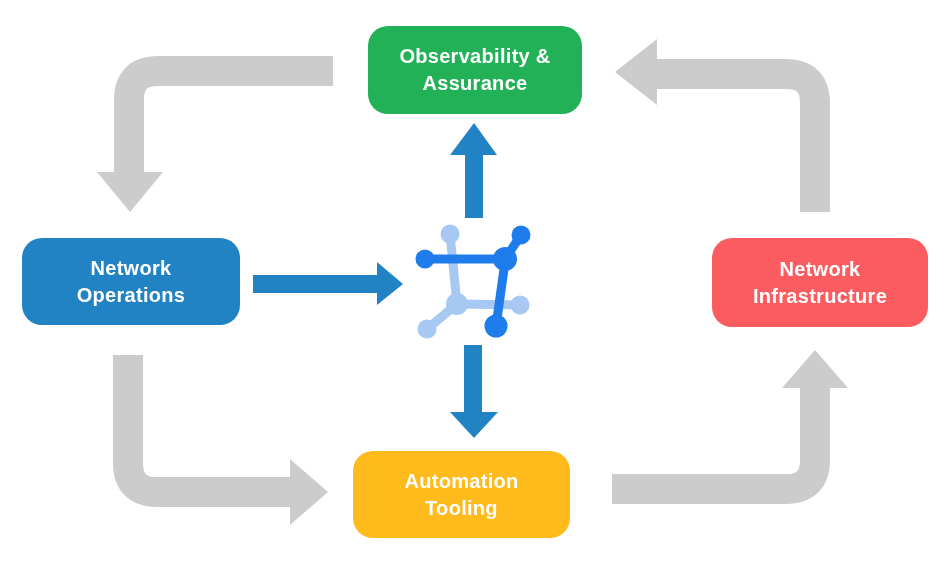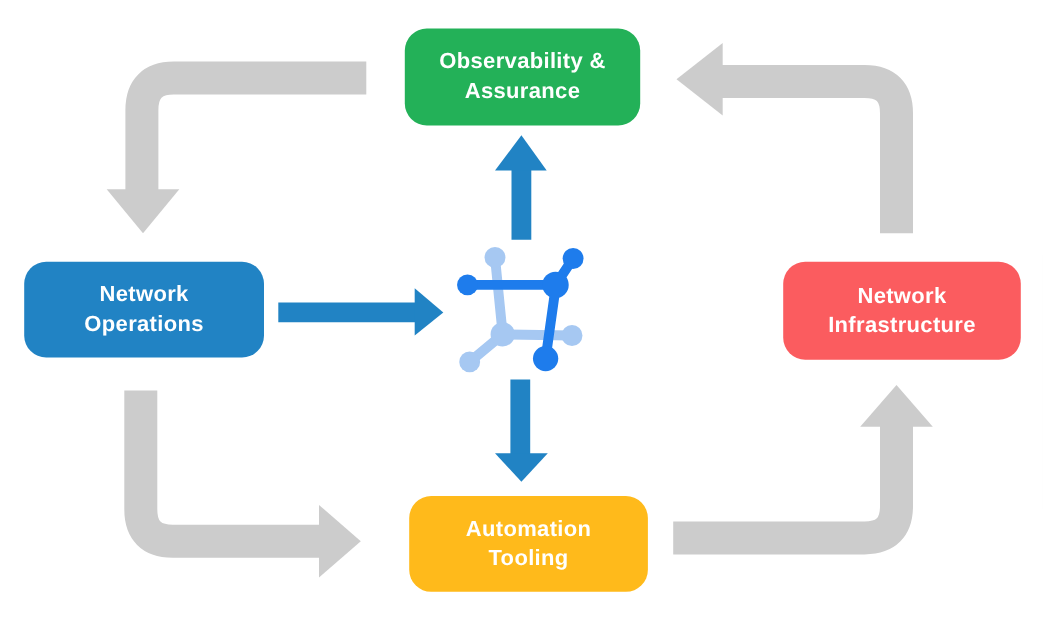--- a/index.html
+++ b/index.html
@@ -93,21 +93,21 @@
   <div class="node node-blue" style="left:22px;top:238px;width:218px;height:87px">
     <span class="node-label">Network
 Operations</span>
   </div>
 
   <div class="node node-red" style="left:712px;top:238px;width:216px;height:89px">
     <span class="node-label">Network
 Infrastructure</span>
   </div>
 
-  <div class="node node-yellow" style="left:372px;top:451px;width:217px;height:87px">
+  <div class="node node-yellow" style="left:353px;top:451px;width:217px;height:87px">
     <span class="node-label">Automation
 Tooling</span>
   </div>
 
   <svg class="icon-layer" style="left:413px;top:220px" width="120" height="120" viewBox="0 0 120 120">
 
     <path class="icon-line icon-light" d="M 37 14 L 44 84"></path>
     <path class="icon-line icon-light" d="M 44 84 L 14 109"></path>
     <path class="icon-line icon-light" d="M 44 84 L 107 85"></path>
     <circle class="icon-light-dot" cx="37" cy="14" r="9.5"></circle>

